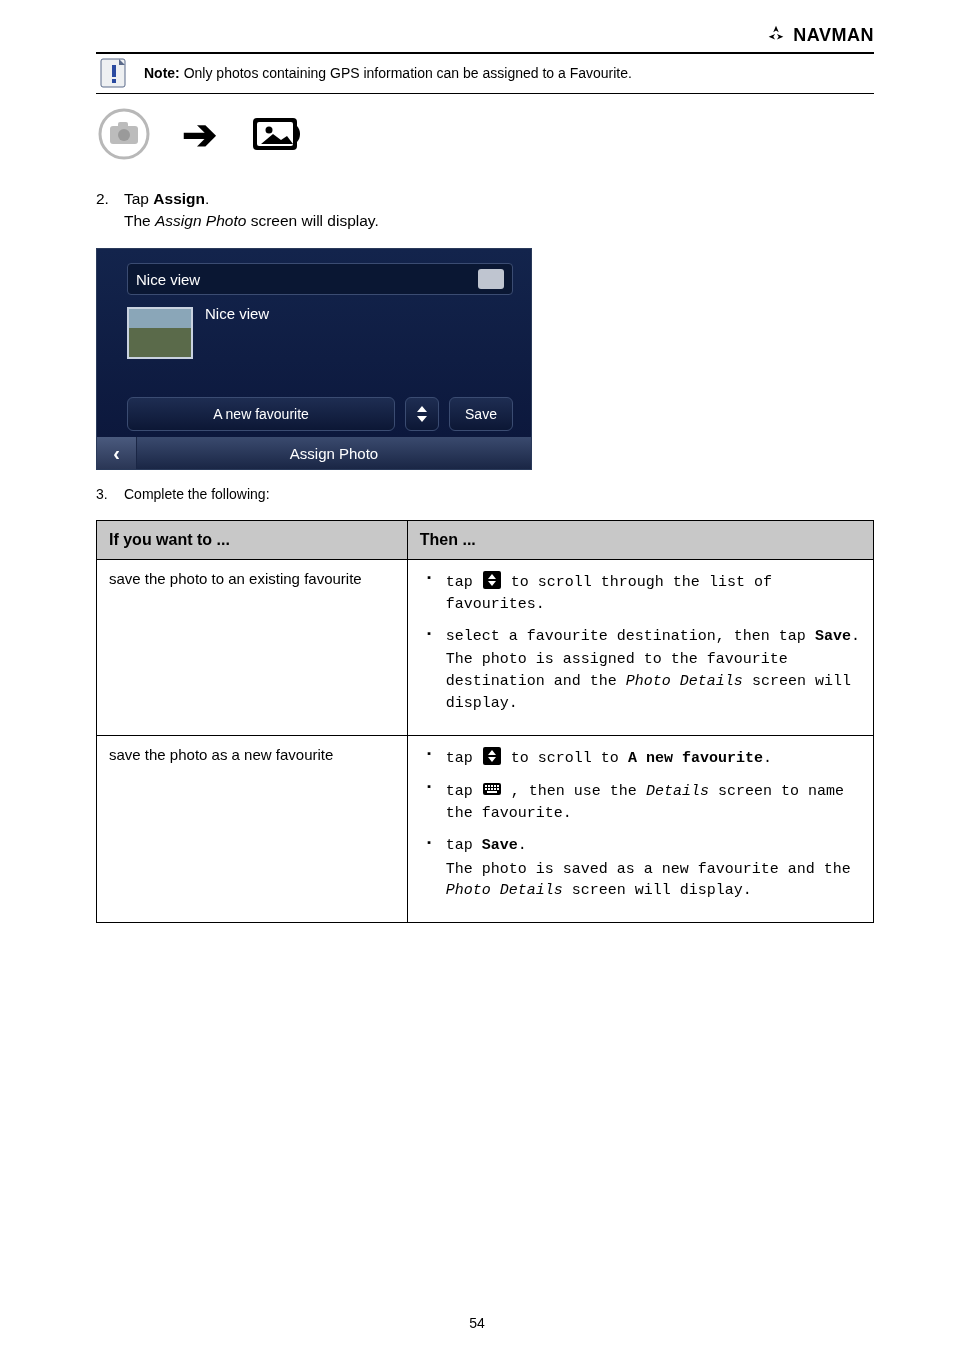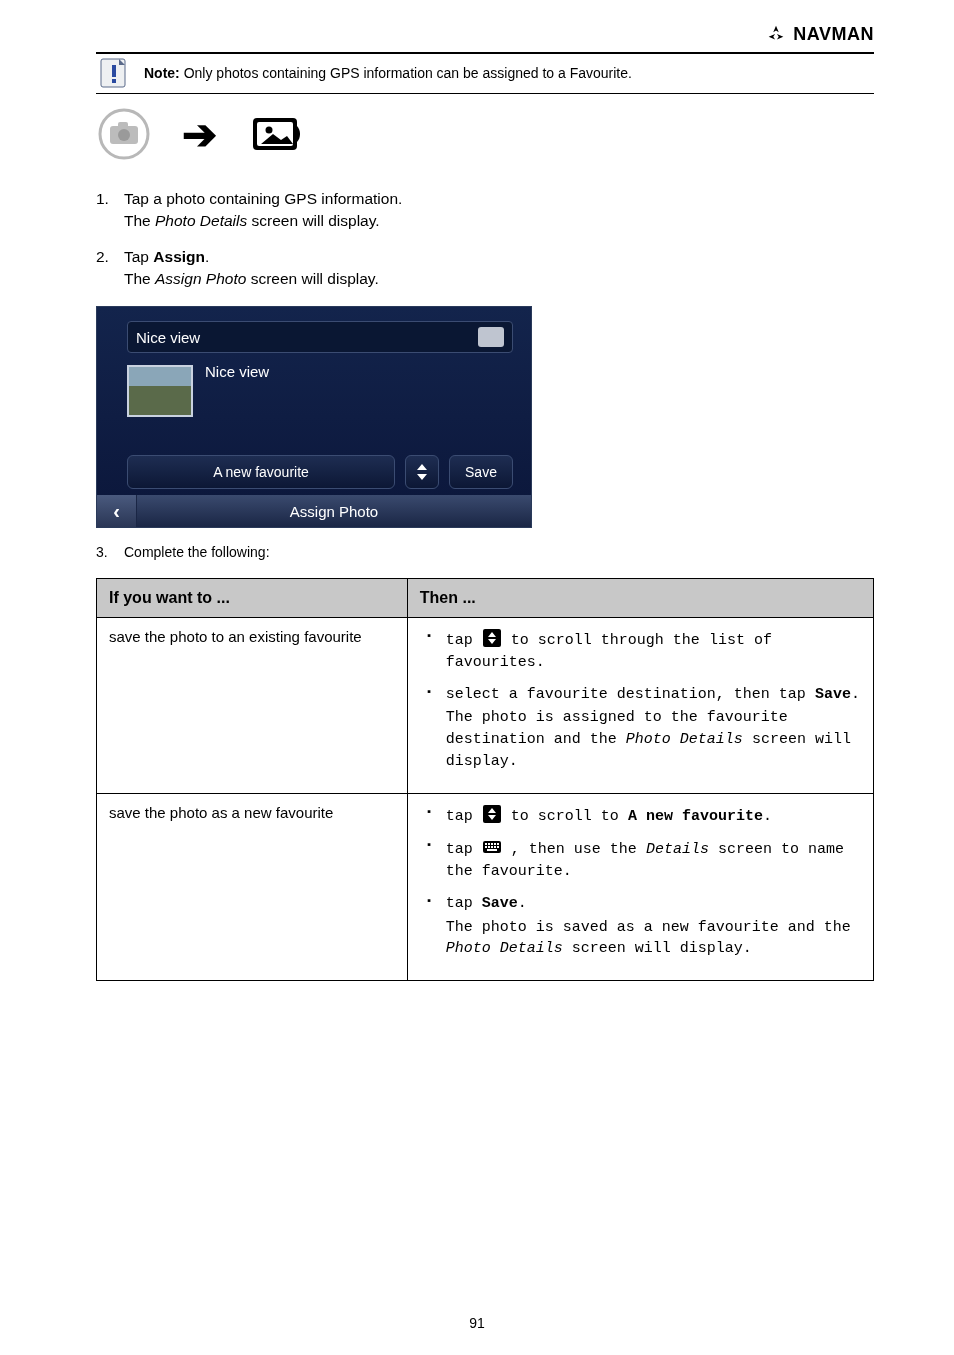--- a/index.html
+++ b/index.html
@@ -1,19 +1,19 @@
 <!DOCTYPE html>
 <html><head>
 <meta charset="utf-8">
 <style>
   * { box-sizing: border-box; margin: 0; padding: 0; }
   html, body { width: 954px; background: #fff; font-family: Arial, Helvetica, sans-serif; color: #000; }
   .page { width: 954px; min-height: 1355px; padding: 24px 80px 30px 96px; position: relative; }
   .header-row { display: flex; justify-content: flex-end; align-items: center; padding-bottom: 6px; }
-  .brand { display: flex; gap: 6px; }
+  .brand { display: flex; align-items: center; gap: 6px; }
   .brand-name { font-weight: 700; font-size: 18px; letter-spacing: 0.5px; font-family: Arial, sans-serif; }
   .brand-logo { width: 22px; height: 22px; }
   hr.rule { border: none; border-top: 1.5px solid #000; }
   .section-title { font-size: 30px; font-weight: 700; margin-top: 54px; margin-bottom: 30px; }
   .note-row { border-top: 1.5px solid #000; border-bottom: 1.5px solid #000; display: flex; align-items: center; gap: 12px; padding: 1px 0 2px 0; }
   .note-icon { width: 36px; height: 36px; }
   .note-text { font-size: 14px; line-height: 1.35; }
   .flow-row { display: flex; align-items: center; gap: 30px; margin-top: 12px; }
   .flow-icon { width: 56px; height: 56px; }
   .flow-arrow { font-size: 42px; font-weight: 700; }
@@ -100,24 +100,20 @@
       <rect x="10" y="16" width="36" height="24" rx="2" fill="#fff"></rect>
       <circle cx="22" cy="24" r="3.5" fill="#000"></circle>
       <path d="M14 38 L26 28 L34 34 L40 30 L46 38 Z" fill="#000"></path>
       <path d="M50 20 C54 24, 54 32, 50 36 L50 20 Z" fill="#000"></path>
     </svg>
   </div>
 
   <div class="steps">
     <ol>
       <li>
-        <span class="num">1.</span><span>Tap a photo containing GPS information.</span>
-        <div class="sub"><span>The</span> <span class="em">Photo Details</span> <span>screen will display.</span></div>
-      </li>
-      <li>
         <span class="num">2.</span><span>Tap</span> <span class="bold">Assign</span>.
         <div class="sub"><span>The</span> <span class="em">Assign Photo</span> <span>screen will display.</span></div>
       </li>
     </ol>
   </div>
 
   <div class="device">
     <div class="dev-inner"></div>
     <div class="dev-search">
       <input type="text" value="Nice view" style="">
@@ -206,14 +202,14 @@
             <li>
               <span>tap</span> <span class="bold">Save</span>.
               <div class="sub2"><span>The photo is saved as a new favourite and the</span> <span class="em">Photo Details</span> <span>screen will display.</span></div>
             </li>
           </ul>
         </td>
       </tr>
     </tbody>
   </table>
 
-  <div class="pagenum">91</div>
+  <div class="pagenum">54</div>
 </div>
 
 </body></html>

